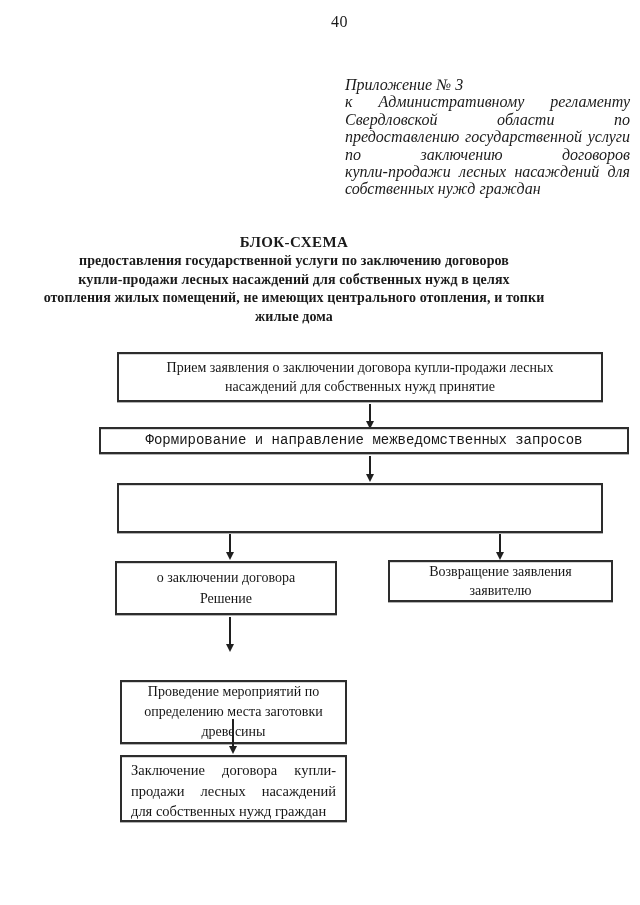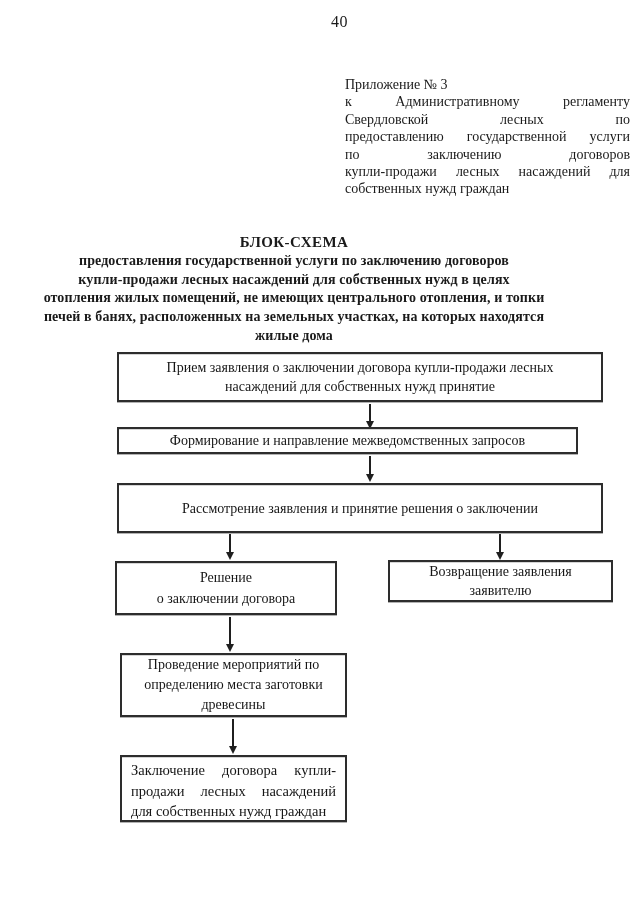--- a/index.html
+++ b/index.html
@@ -5,42 +5,42 @@
   html,body{margin:0;padding:0;background:#ffffff;}
   .page{
     position:relative;width:640px;height:905px;background:#ffffff;
     font-family:"Liberation Serif","DejaVu Serif",serif;color:#1a1a1a;overflow:hidden;
   }
   .pageno{
     position:absolute;top:13px;left:331px;font-size:16px;letter-spacing:.5px;
   }
   .appendix{
     position:absolute;left:345px;top:76px;width:285px;
-    font-size:14px;line-height:17.4px;
+    font-size:16px;line-height:17.4px;font-style:italic;
   }
   .appendix .jl{text-align:justify;text-align-last:justify;}
   .doc-title{
     position:absolute;top:233px;left:0;width:588px;text-align:center;
     font-weight:bold;font-size:14px;line-height:18.8px;letter-spacing:.1px;
   }
   .doc-title .head{font-size:15px;letter-spacing:.4px;}
   .box{
     position:absolute;box-sizing:border-box;background:#fff;
     border:2px solid #2d2d2d;
     box-shadow:0 1px 0 rgba(115,115,115,.55), inset 0 1px 0 rgba(150,150,150,.4);
     display:flex;flex-direction:column;justify-content:center;align-items:center;
     text-align:center;font-size:14px;line-height:19px;color:#161616;
   }
   .box .bl{width:100%;}
   #b1{left:117px;top:352px;width:486px;height:50px;}
-  #b2{left:117px;top:427px;width:461px;height:27px;}
+  #b2{left:99px;top:427px;width:530px;height:27px;font-family:Liberation Mono, monospace;}
   #b3{left:117px;top:483px;width:486px;height:50px;}
   #b4{left:115px;top:561px;width:222px;height:54px;line-height:21px;}
   #b5{left:388px;top:560px;width:225px;height:42px;}
-  #b6{left:120px;top:653px;width:227px;height:64px;line-height:20px;}
+  #b6{left:120px;top:680px;width:227px;height:64px;line-height:20px;}
   #b7{left:120px;top:755px;width:227px;height:67px;display:block;
       padding:3px 9px 0 9px;text-align:left;font-size:14.5px;line-height:20.5px;}
   #b7 .jl{text-align:justify;text-align-last:justify;}
   .arrow{position:absolute;width:2px;background:#1f1f1f;}
   .arrow::after{
     content:"";position:absolute;left:-3.5px;bottom:-8px;width:0;height:0;
     border-left:4.5px solid transparent;border-right:4.5px solid transparent;
     border-top:8px solid #1f1f1f;
   }
   #a1{left:369px;top:404px;height:17px;}
@@ -53,59 +53,57 @@
 </head>
 <body>
 
 <div class="page">
 
   <div class="pageno">40</div>
 
   <div class="appendix">
     <div>Приложение № 3</div>
     <div class="jl">к Административному регламенту</div>
-    <div class="jl">Свердловской лесных по</div>
+    <div class="jl">Свердловской области по</div>
     <div class="jl">предоставлению государственной услуги</div>
     <div class="jl">по заключению договоров</div>
     <div class="jl">купли-продажи лесных насаждений для</div>
     <div>собственных нужд граждан</div>
   </div>
 
   <div class="doc-title">
     <div class="head">БЛОК-СХЕМА</div>
     <div>предоставления государственной услуги по заключению договоров</div>
     <div>купли-продажи лесных насаждений для собственных нужд в целях</div>
     <div>отопления жилых помещений, не имеющих центрального отопления, и топки</div>
-    <div>печей в банях, расположенных на земельных участках, на которых находятся</div>
     <div>жилые дома</div>
   </div>
 
   <div class="box" id="b1">
     <div class="bl">Прием заявления о заключении договора купли-продажи лесных</div>
     <div class="bl">насаждений для собственных нужд принятие</div>
   </div>
 
   <div class="arrow" id="a1"></div>
 
   <div class="box" id="b2">
     <div class="bl">Формирование и направление межведомственных запросов</div>
   </div>
 
   <div class="arrow" id="a2"></div>
 
   <div class="box" id="b3">
-    <div class="bl">Рассмотрение заявления и принятие решения о заключении</div>
   </div>
 
   <div class="arrow" id="a3"></div>
   <div class="arrow" id="a4"></div>
 
   <div class="box" id="b4">
+    <div class="bl">о заключении договора</div>
     <div class="bl">Решение</div>
-    <div class="bl">о заключении договора</div>
   </div>
 
   <div class="box" id="b5">
     <div class="bl">Возвращение заявления</div>
     <div class="bl">заявителю</div>
   </div>
 
   <div class="arrow" id="a5"></div>
 
   <div class="box" id="b6">

